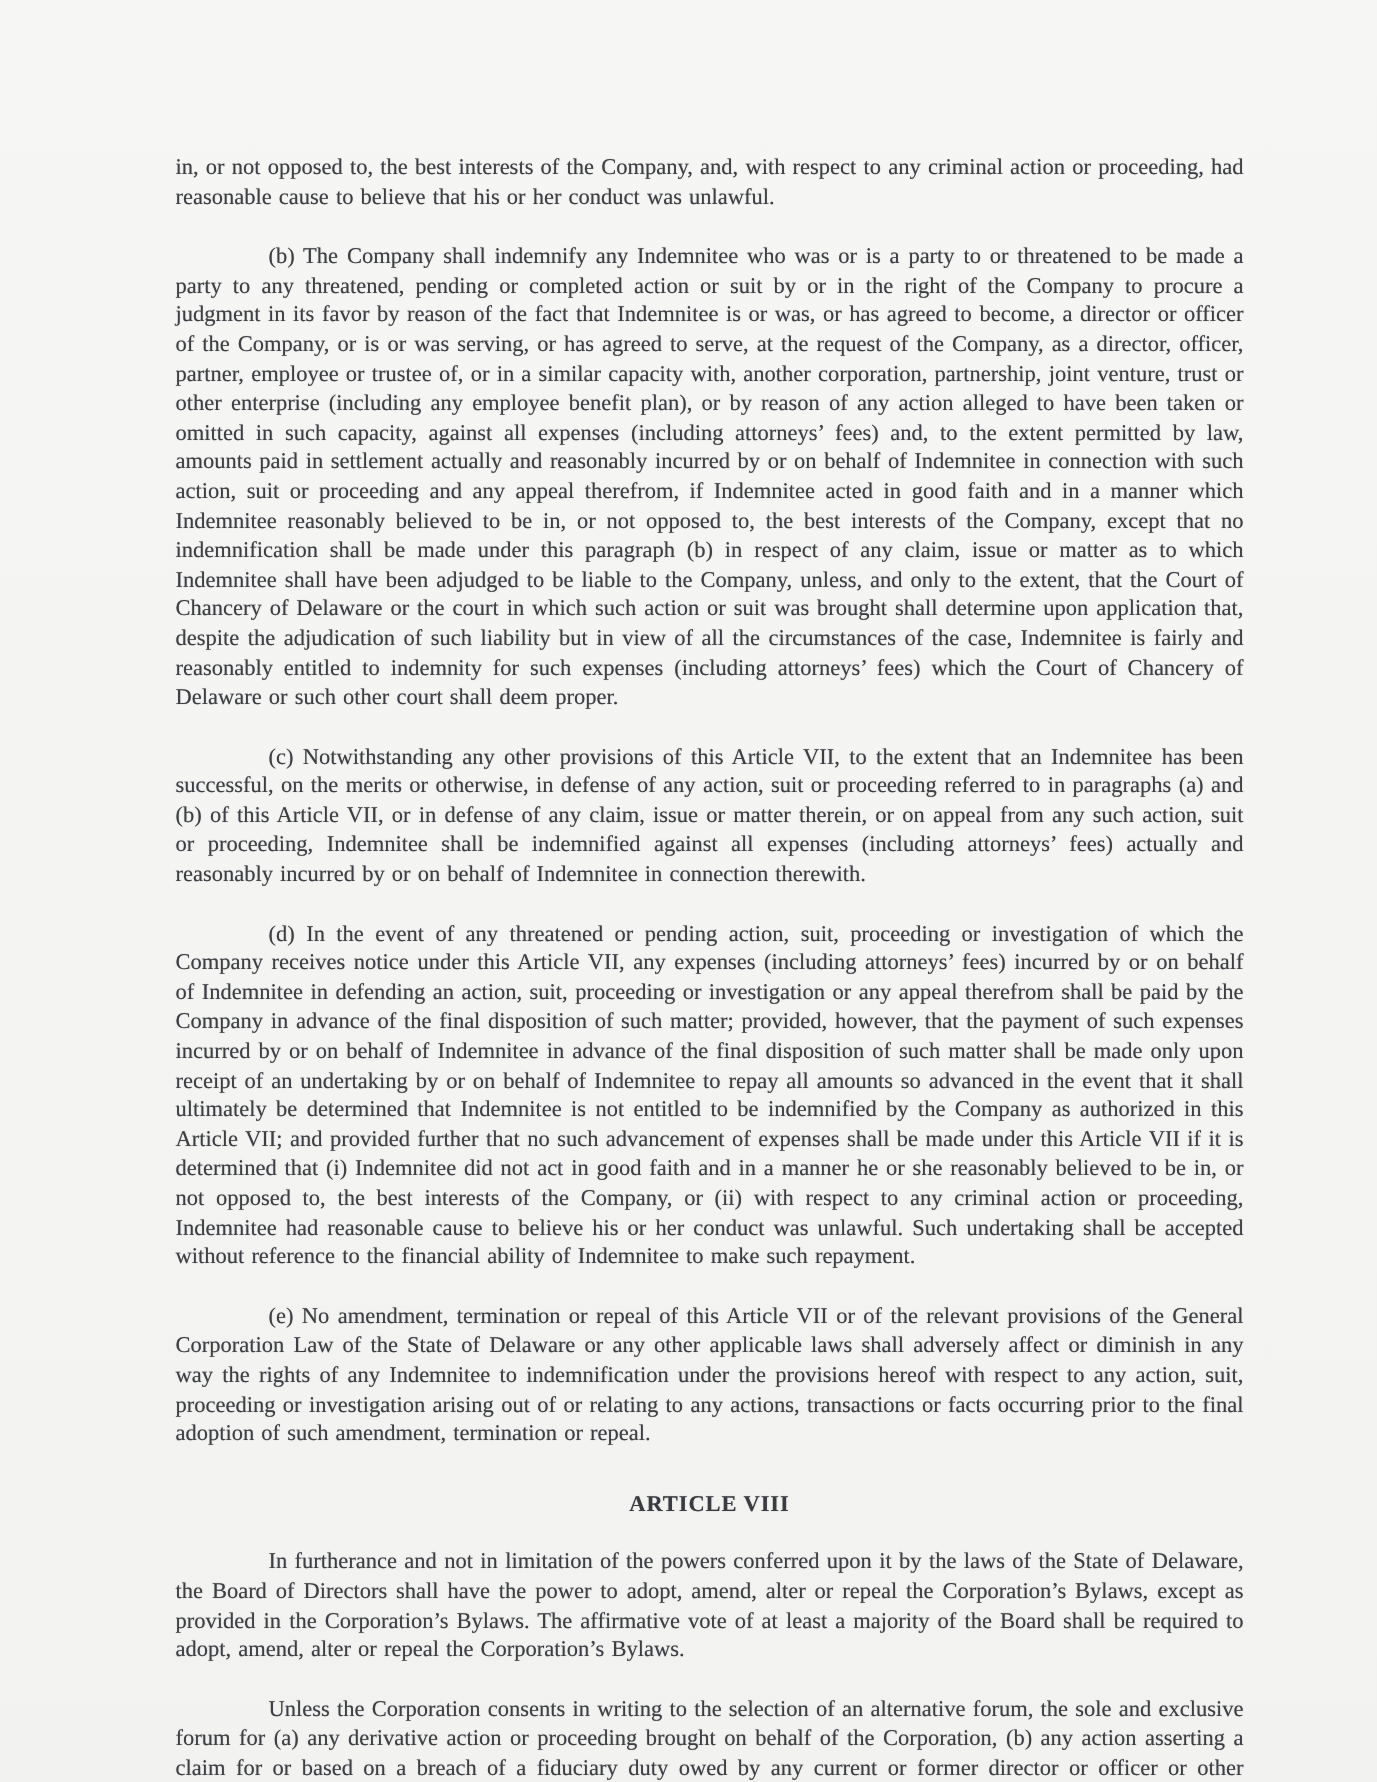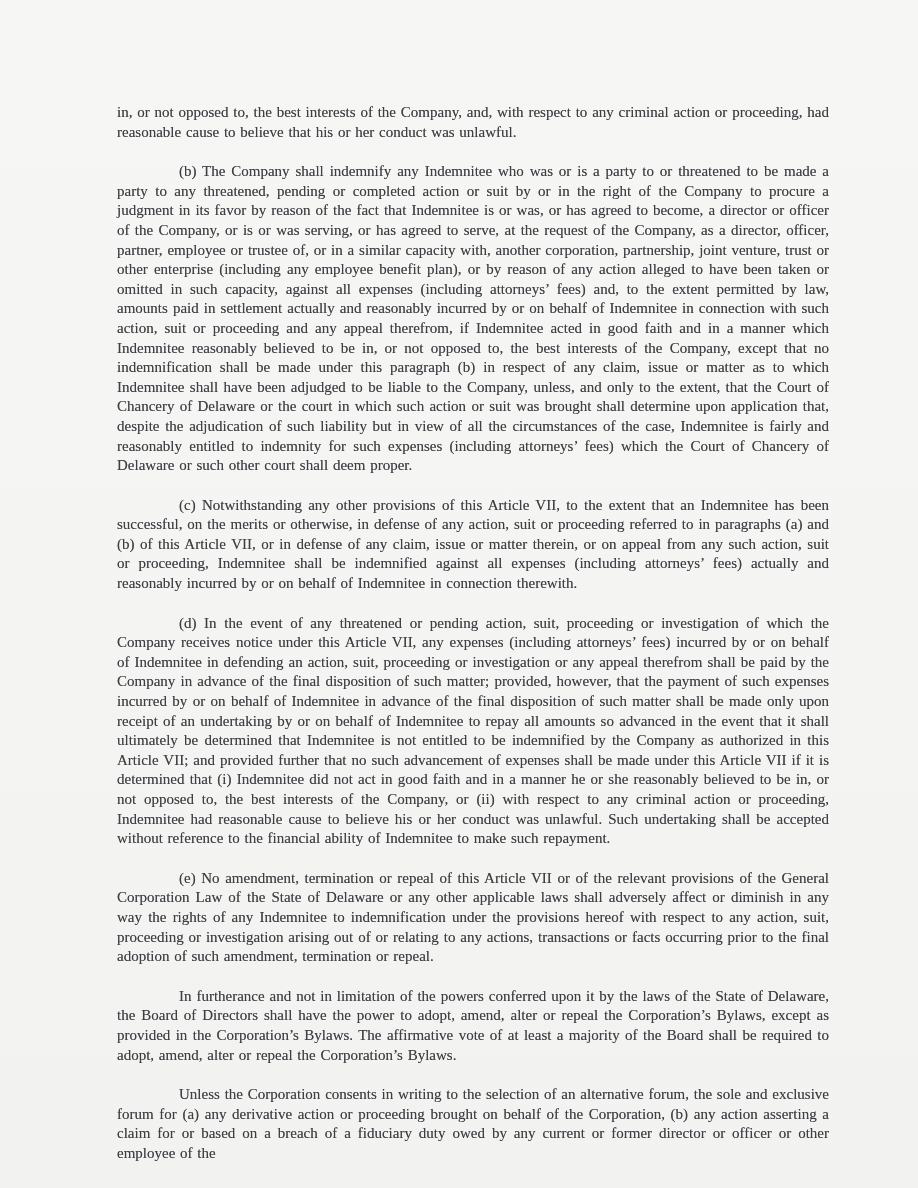--- a/index.html
+++ b/index.html
@@ -56,20 +56,21 @@
     <p class="body">in, or not opposed to, the best interests of the Company, and, with respect to any criminal action or proceeding, had reasonable cause to believe that his or her conduct was unlawful.</p>
 
     <p class="body indent">(b) The Company shall indemnify any Indemnitee who was or is a party to or threatened to be made a party to any threatened, pending or completed action or suit by or in the right of the Company to procure a judgment in its favor by reason of the fact that Indemnitee is or was, or has agreed to become, a director or officer of the Company, or is or was serving, or has agreed to serve, at the request of the Company, as a director, officer, partner, employee or trustee of, or in a similar capacity with, another corporation, partnership, joint venture, trust or other enterprise (including any employee benefit plan), or by reason of any action alleged to have been taken or omitted in such capacity, against all expenses (including attorneys’ fees) and, to the extent permitted by law, amounts paid in settlement actually and reasonably incurred by or on behalf of Indemnitee in connection with such action, suit or proceeding and any appeal therefrom, if Indemnitee acted in good faith and in a manner which Indemnitee reasonably believed to be in, or not opposed to, the best interests of the Company, except that no indemnification shall be made under this paragraph (b) in respect of any claim, issue or matter as to which Indemnitee shall have been adjudged to be liable to the Company, unless, and only to the extent, that the Court of Chancery of Delaware or the court in which such action or suit was brought shall determine upon application that, despite the adjudication of such liability but in view of all the circumstances of the case, Indemnitee is fairly and reasonably entitled to indemnity for such expenses (including attorneys’ fees) which the Court of Chancery of Delaware or such other court shall deem proper.</p>
 
     <p class="body indent">(c) Notwithstanding any other provisions of this Article VII, to the extent that an Indemnitee has been successful, on the merits or otherwise, in defense of any action, suit or proceeding referred to in paragraphs (a) and (b) of this Article VII, or in defense of any claim, issue or matter therein, or on appeal from any such action, suit or proceeding, Indemnitee shall be indemnified against all expenses (including attorneys’ fees) actually and reasonably incurred by or on behalf of Indemnitee in connection therewith.</p>
 
     <p class="body indent">(d) In the event of any threatened or pending action, suit, proceeding or investigation of which the Company receives notice under this Article VII, any expenses (including attorneys’ fees) incurred by or on behalf of Indemnitee in defending an action, suit, proceeding or investigation or any appeal therefrom shall be paid by the Company in advance of the final disposition of such matter; provided, however, that the payment of such expenses incurred by or on behalf of Indemnitee in advance of the final disposition of such matter shall be made only upon receipt of an undertaking by or on behalf of Indemnitee to repay all amounts so advanced in the event that it shall ultimately be determined that Indemnitee is not entitled to be indemnified by the Company as authorized in this Article VII; and provided further that no such advancement of expenses shall be made under this Article VII if it is determined that (i) Indemnitee did not act in good faith and in a manner he or she reasonably believed to be in, or not opposed to, the best interests of the Company, or (ii) with respect to any criminal action or proceeding, Indemnitee had reasonable cause to believe his or her conduct was unlawful. Such undertaking shall be accepted without reference to the financial ability of Indemnitee to make such repayment.</p>
 
     <p class="body indent">(e) No amendment, termination or repeal of this Article VII or of the relevant provisions of the General Corporation Law of the State of Delaware or any other applicable laws shall adversely affect or diminish in any way the rights of any Indemnitee to indemnification under the provisions hereof with respect to any action, suit, proceeding or investigation arising out of or relating to any actions, transactions or facts occurring prior to the final adoption of such amendment, termination or repeal.</p>
 
+    <h2 class="heading">ARTICLE VIII</h2>
 
     <p class="body indent">In furtherance and not in limitation of the powers conferred upon it by the laws of the State of Delaware, the Board of Directors shall have the power to adopt, amend, alter or repeal the Corporation’s Bylaws, except as provided in the Corporation’s Bylaws. The affirmative vote of at least a majority of the Board shall be required to adopt, amend, alter or repeal the Corporation’s Bylaws.</p>
 
 
     <p class="body indent">Unless the Corporation consents in writing to the selection of an alternative forum, the sole and exclusive forum for (a) any derivative action or proceeding brought on behalf of the Corporation, (b) any action asserting a claim for or based on a breach of a fiduciary duty owed by any current or former director or officer or other employee of the</p>
 
   </div>
 </div>
 
 </body></html>

